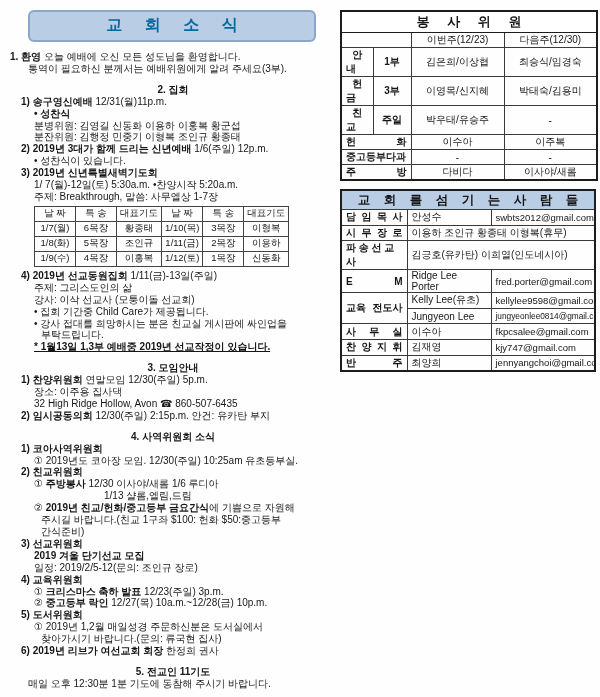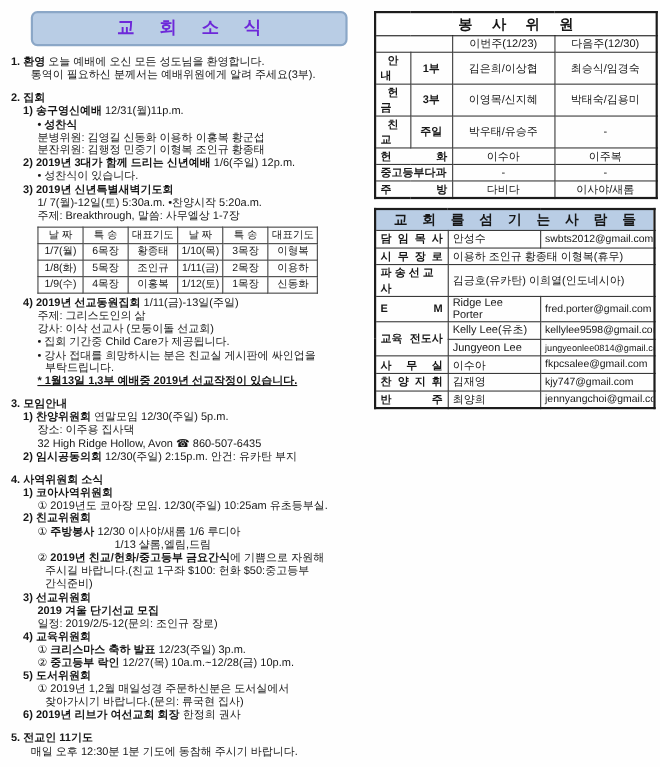--- a/index.html
+++ b/index.html
@@ -3,31 +3,31 @@
 <meta charset="utf-8">
 <style>
   html,body{margin:0;padding:0;background:#ffffff;}
   body{width:600px;height:697px;font-family:"Liberation Sans","DejaVu Sans",sans-serif;color:#161616;}
   .page{position:relative;width:600px;height:697px;background:#fefefe;overflow:hidden;}
 
   
   .left{position:absolute;left:8px;top:6px;width:328px;}
   .titlebar{margin:4px 20px 9px 20px;background:#b9cde5;border:2px solid #8ba7c7;border-radius:6px;
             text-align:center;font-weight:bold;font-size:16px;letter-spacing:9px;text-indent:9px;
-            padding:3px 0 4px 0;color:#6d28d9;}
+            padding:3px 0 4px 0;color:#0369a1;}
   .ln{font-size:10px;line-height:11.9px;white-space:nowrap;}
   .b{font-weight:bold;}
   .u{text-decoration:underline;}
   .i0{padding-left:2px;}
   .i1{padding-left:20px;}
   .i2{padding-left:13px;}
   .i3{padding-left:26px;}
   .i4{padding-left:33px;}
   .i5{padding-left:96px;}
-  .mt{margin-top:9px;}
+  .mt{margin-top:9px;text-align:center;}
 
   .sched{border-collapse:collapse;margin:3px 0 3px 26px;font-size:9.5px;}
   .sched td{border:1px solid #444;text-align:center;padding:0 3px;height:14px;min-width:34px;}
 
   
   .right{position:absolute;left:340px;top:10px;width:256px;border-radius:19px;}
   table.vt, table.sv{border-collapse:collapse;width:256px;table-layout:fixed;}
   .vt{border:2px solid #1c1c1c;font-size:10px;}
   .vt td{border:1px solid #3a3a3a;text-align:center;height:13.5px;padding:0 2px;overflow:hidden;}
   .vt .ttl{font-weight:bold;font-size:13px;letter-spacing:7px;text-indent:7px;height:20px;border-bottom:1px solid #1c1c1c;background:#fff;}

